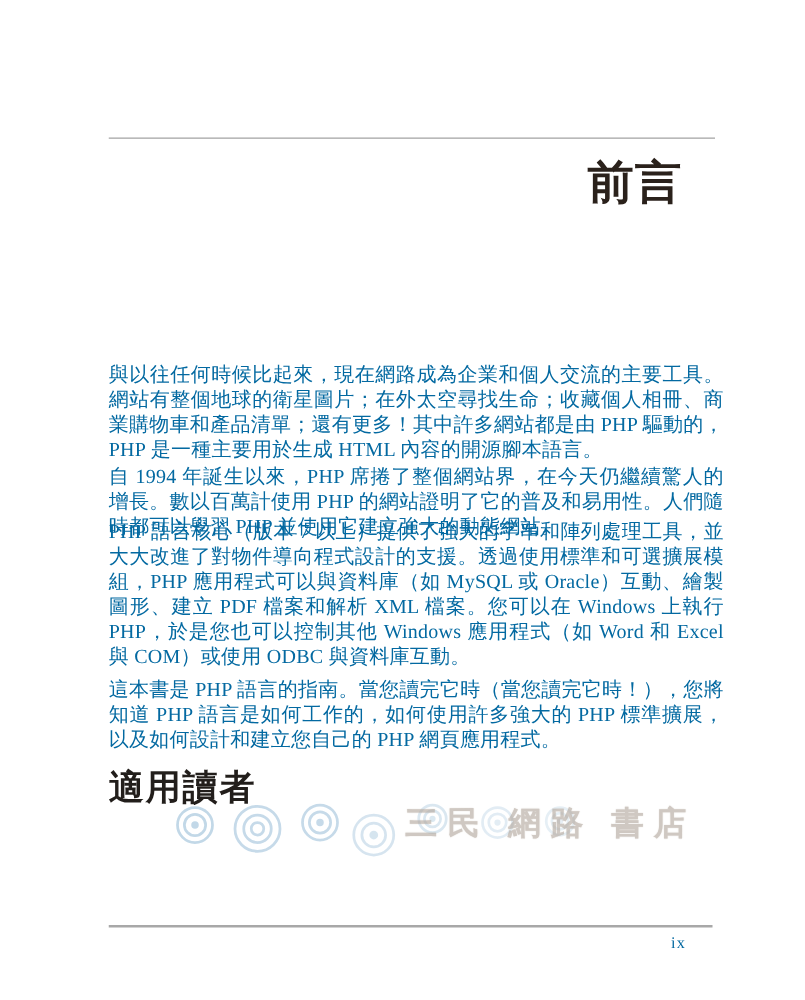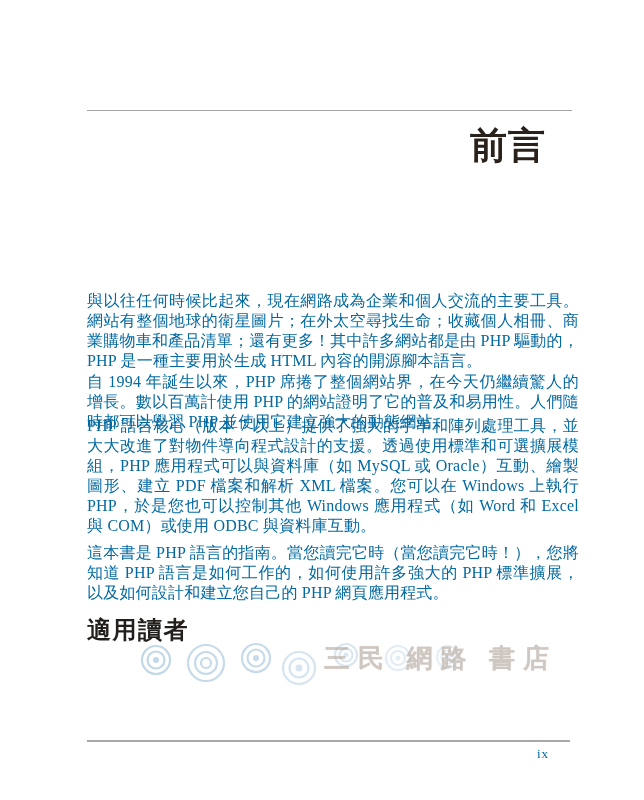--- a/index.html
+++ b/index.html
@@ -27,21 +27,21 @@
     letter-spacing:0.2px;
   }
   .p1{top:291px;}
   .p2{top:372px;}
   .p3{top:416px;}
   .p4{top:543px;}
   .p5{top:660px;}
   .section-heading{
     position:absolute;left:87px;top:615px;margin:0;
     font-family:"Liberation Sans","DejaVu Sans",sans-serif;
-    font-weight:900;font-size:24px;line-height:30px;
+    font-weight:900;font-size:28px;line-height:30px;
     letter-spacing:1.5px;color:#221e1b;
   }
   .watermark{position:absolute;left:6px;top:0;width:644px;height:800px;pointer-events:none;}
   .wm-ripples{position:absolute;left:130px;top:640px;overflow:visible;}
   .wm-text{
     position:absolute;left:318px;top:641px;
     font-family:"Liberation Serif","DejaVu Serif",serif;
     font-size:26px;font-weight:600;letter-spacing:8px;
     color:#b3a89e;opacity:0.62;white-space:nowrap;
     text-shadow:0 0 1px #c4bab0;

